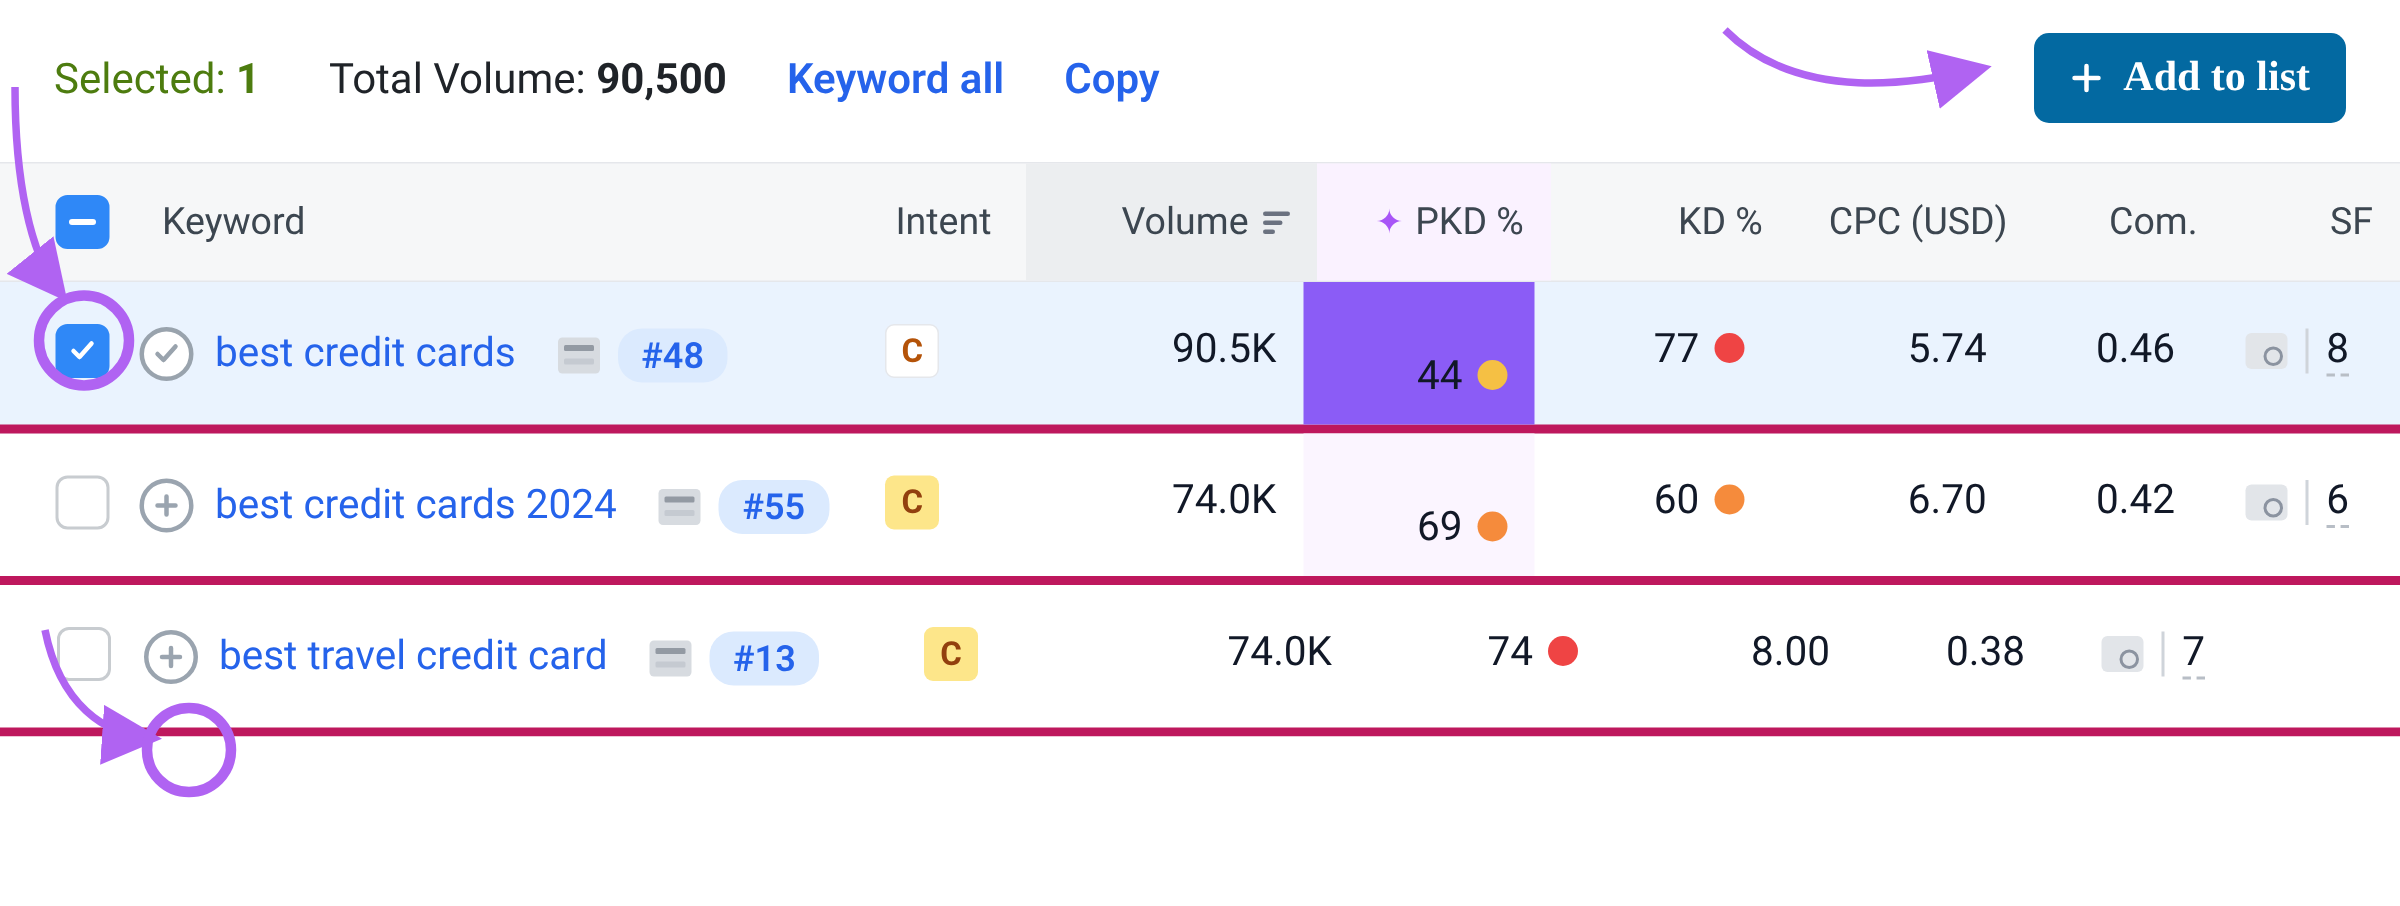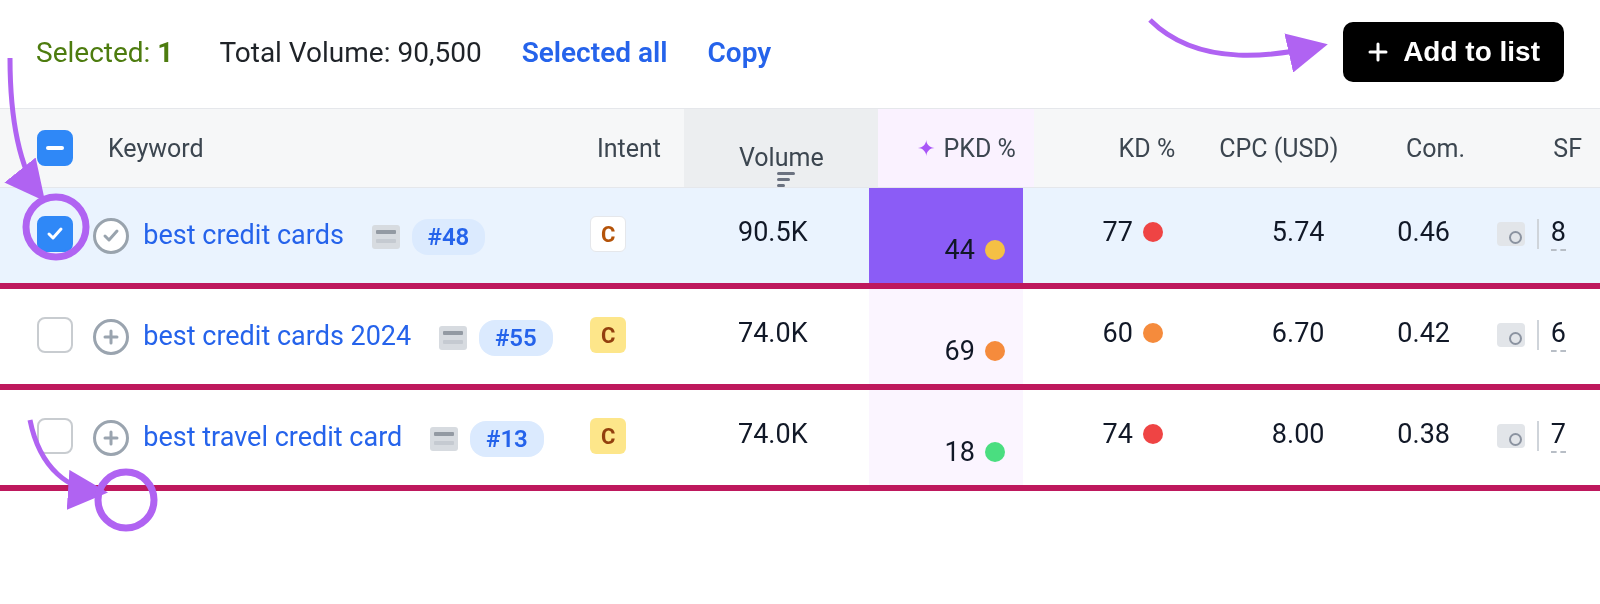--- a/index.html
+++ b/index.html
@@ -1,33 +1,33 @@
 <!DOCTYPE html>
 <html><head>
 <meta charset="utf-8">
 <style>
   * { box-sizing: border-box; margin: 0; padding: 0; }
   html, body { width: 1600px; font-family: -apple-system, BlinkMacSystemFont, "Segoe UI", Roboto, Helvetica, Arial, sans-serif; color: #111827; background:#fff; }
   .topbar { display:flex; align-items:center; gap:40px; padding:22px 36px 26px 36px; font-size:28px; position:relative; }
   .topbar .selected-label { color:#4d7c0f; }
   .topbar .selected-count { font-weight:700; }
   .topbar .totalvol-label { color:#1f2328; margin-left:6px; }
-  .topbar .totalvol-value { font-weight:400; }
+  .topbar .totalvol-value { font-weight:700; }
   .link { color:#2563eb; font-weight:600; cursor:pointer; }
   .spacer { flex:1; }
-  .btn-primary { background:#000000; color:#fff; border:none; border-radius:10px; padding:14px 24px; font-size:28px; font-weight:600; display:flex; align-items:center; gap:14px; cursor:pointer; }
+  .btn-primary { background:#0369a1; color:#fff; border:none; border-radius:10px; padding:14px 24px; font-size:28px; font-weight:600; display:flex; align-items:center; gap:14px; cursor:pointer;font-family:Liberation Serif, serif; }
   .btn-primary .plus { font-size:30px; line-height:0; display:inline-flex; }
 
   .table-head { display:flex; align-items:center; background:#f6f7f8; border-top:1px solid #e5e7eb; border-bottom:1px solid #e5e7eb; font-size:25px; color:#3c4650; height:80px; padding:0 0 0 28px; }
   .table-head .col { display:flex; align-items:center; justify-content:flex-end; padding:0 18px; height:100%; }
   .table-head .col.left { justify-content:flex-start; }
 
   .col-kw { width:514px; }
   .col-intent { width:108px; }
-  .col-vol { width:200px; background:#eceef0;flex-direction:column; }
+  .col-vol { width:200px; background:#eceef0; }
   .col-pkd { width:160px; background:#faf2ff; }
   .col-kd { width:164px; }
   .col-cpc { width:168px; }
   .col-com { width:130px; }
   .col-sf { width:120px; text-align:right; }
 
   .check-wrap { width:56px; display:flex; align-items:center; justify-content:center; }
   .cb { width:36px; height:36px; border-radius:8px; border:2px solid #c8ccd0; background:#fff; display:inline-flex; align-items:center; justify-content:center; cursor:pointer; }
   .cb.indeterminate { background:#2f88f7; border-color:#2f88f7; }
   .cb.indeterminate::after { content:""; width:18px; height:4px; background:#fff; border-radius:2px; }
@@ -82,21 +82,21 @@
 
 <div class="topbar">
   <span class="selected-label">
     <span>Selected:</span>
     <span class="selected-count">1</span>
   </span>
   <span class="totalvol-label">
     <span>Total Volume:</span>
     <span class="totalvol-value">90,500</span>
   </span>
-  <span class="link">Selected all</span>
+  <span class="link">Keyword all</span>
   <span class="link">Copy</span>
   <span class="spacer"></span>
   <button class="btn-primary">
     <span class="plus">
       <svg width="22" height="22" viewBox="0 0 22 22">
           <path d="M11 3v16M3 11h16" stroke="#fff" stroke-width="3" stroke-linecap="round"></path>
         </svg>
     </span>
     <span>Add to list</span>
   </button>
@@ -235,24 +235,20 @@
           <div><span class="kw-text">best travel credit card</span> <span class="kw-inline">
               <span class="serp-icon"></span>
               <span class="rank-pill">#13</span>
             </span></div>
         </div>
       </div>
       <div class="col left col-intent">
         <span class="intent-badge intent-c2">C</span>
       </div>
       <div class="col col-vol">74.0K</div>
-      <div class="col col-pkd">
-        <span>18</span>
-        <span class="dot dot-green"></span>
-      </div>
       <div class="col col-kd">
         <span>74</span>
         <span class="dot dot-red"></span>
       </div>
       <div class="col col-cpc">8.00</div>
       <div class="col col-com">0.38</div>
       <div class="col col-sf">
         <div class="sf-cell">
           <span class="sf-ico"></span>
           <span class="sf-divider"></span>

